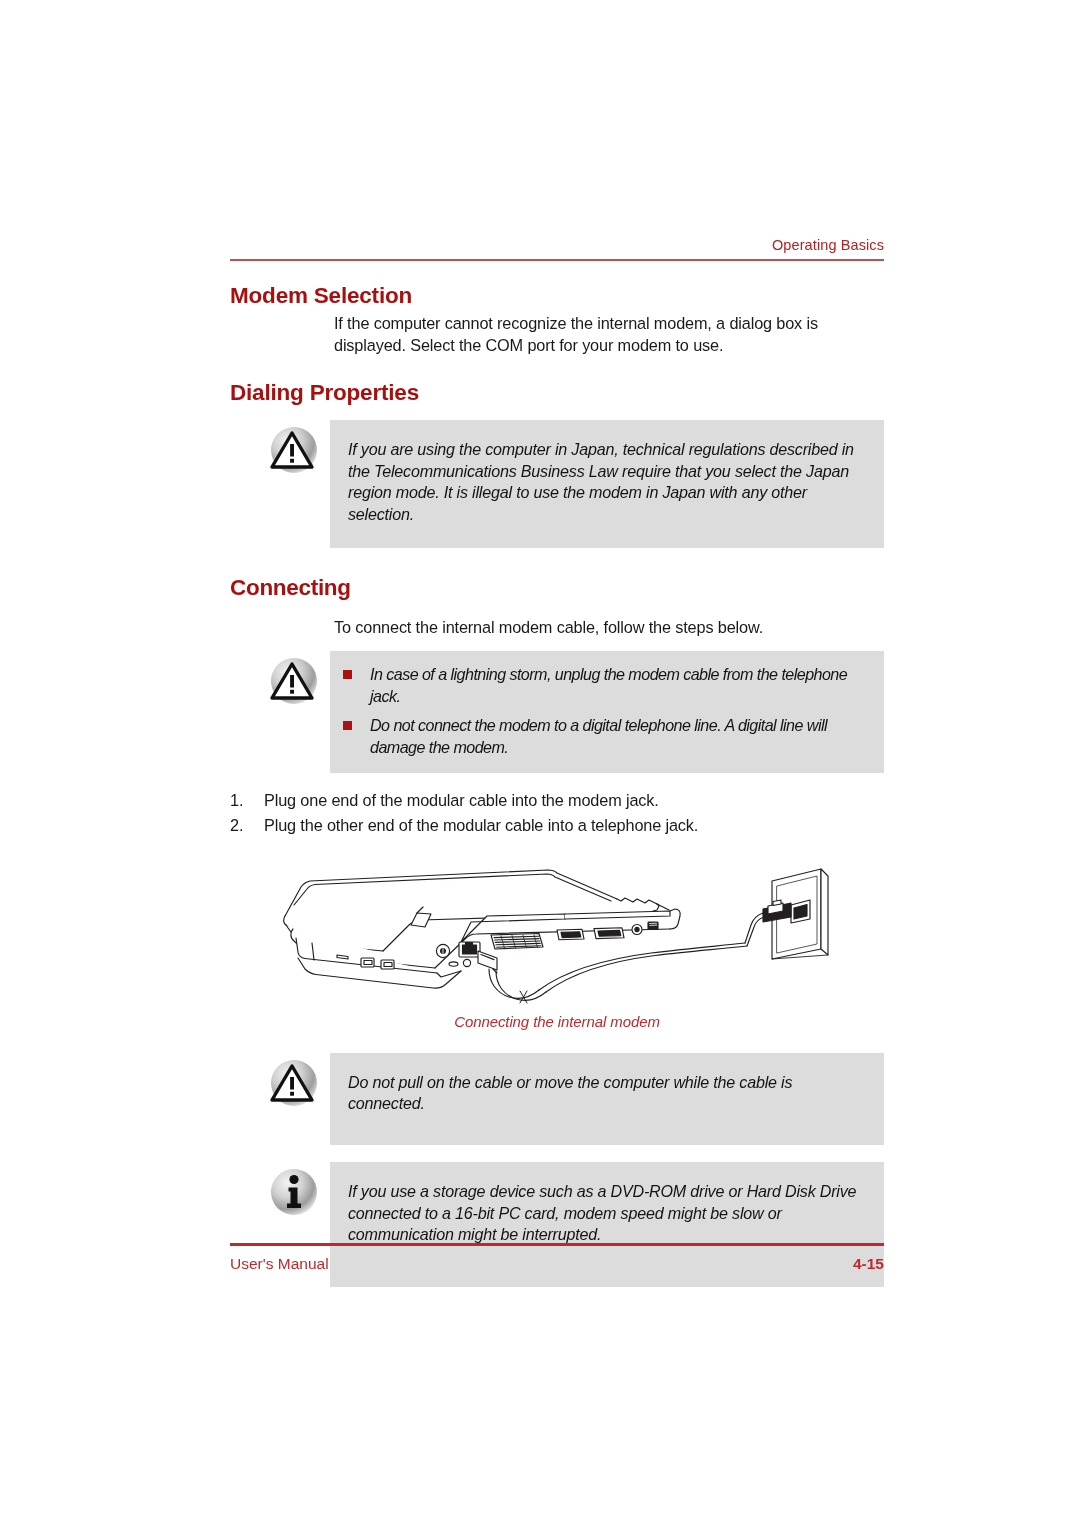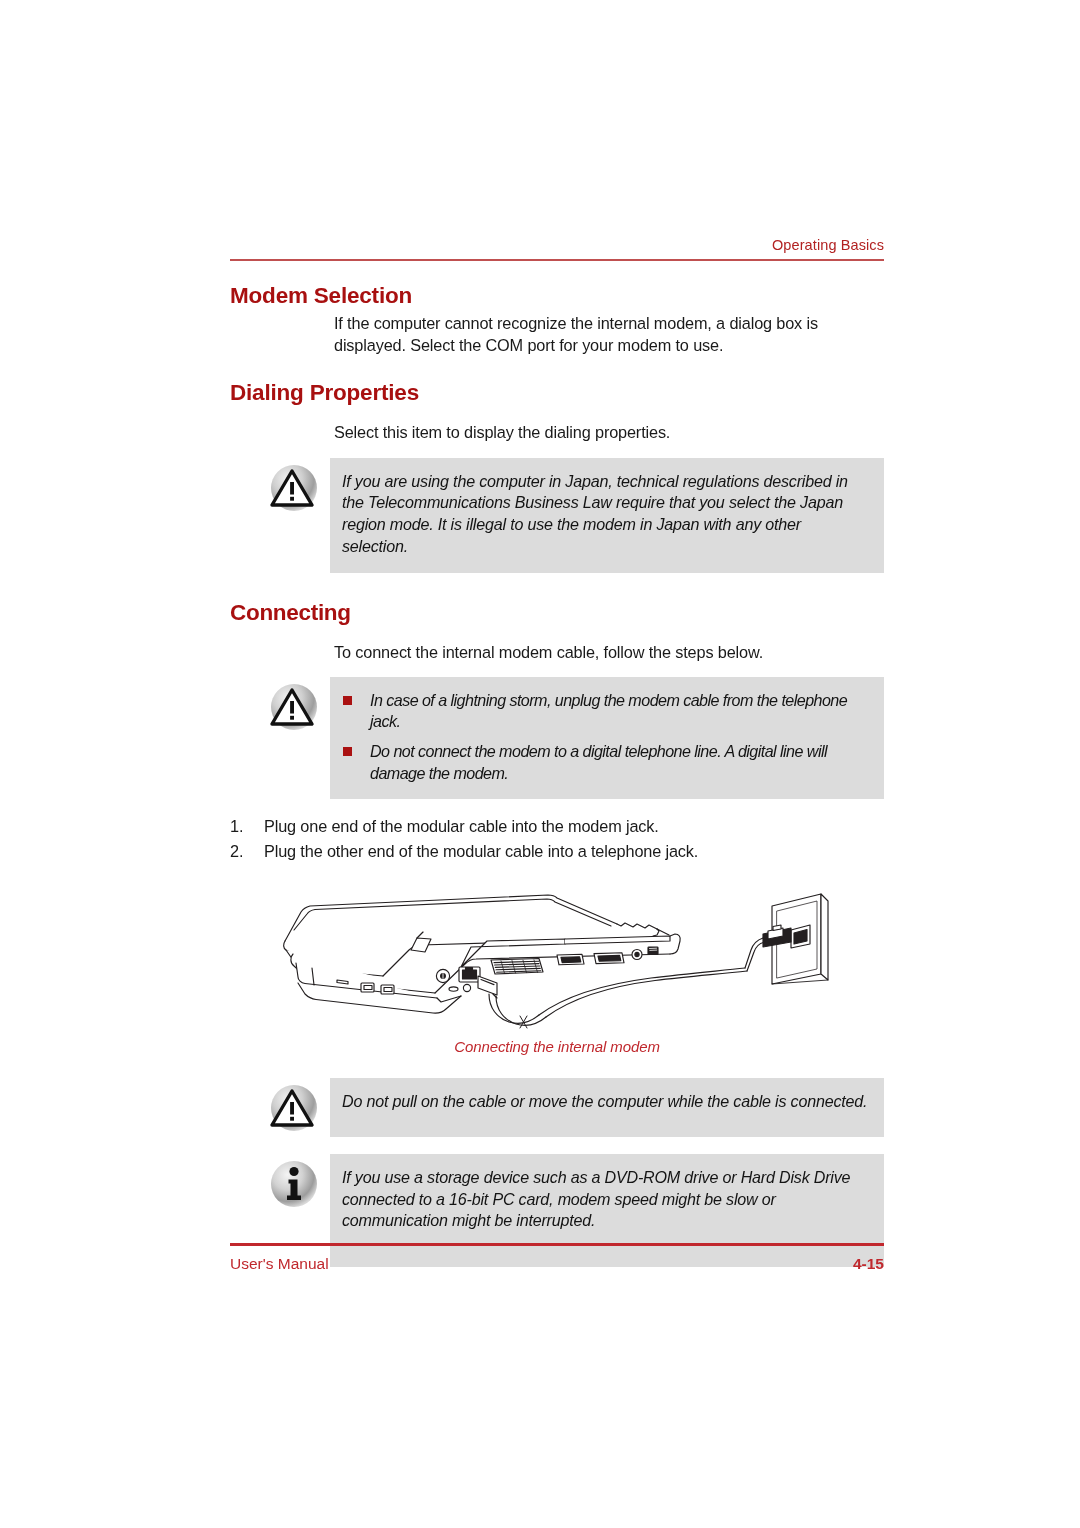--- a/index.html
+++ b/index.html
@@ -81,21 +81,21 @@
     padding: 11px 14px 14px 10px;
   }
   .notice-icon {
     position: absolute;
     left: -62px;
     top: 4px;
     width: 52px;
     height: 52px;
   }
   .notice-text {
-    margin: 2px;
+    margin: 8px;
     font-size: 16.1px;
     font-style: italic;
     line-height: 1.345;
     color: #141414;
     letter-spacing: -0.2px;
   }
 
   .bullet-list { margin: 0; padding: 0; list-style: none; }
   .bullet-list li {
     position: relative;
@@ -182,21 +182,20 @@
     <div class="header-text">Operating Basics</div>
     <div class="header-rule"></div>
   </div>
 
   <div class="content">
 
     <h1 class="section-title">Modem Selection</h1>
     <p class="body-text indent" style="margin-top:4px; width:525px;">If the computer cannot recognize the internal modem, a dialog box is displayed. Select the COM port for your modem to use.</p>
 
     <h1 class="section-title" style="margin-top:24px;">Dialing Properties</h1>
-    <p class="body-text indent" style="margin-top:16px;">Select this item to display the dialing properties.</p>
 
     <div class="notice" style="margin-top:14px; width:554px;">
       <div class="notice-icon">
         <svg viewBox="0 0 52 52" width="52" height="52">
           <defs>
             <radialGradient id="discGradA" cx="36%" cy="30%" r="72%">
               <stop offset="0%" stop-color="#f2f2f2"></stop>
               <stop offset="45%" stop-color="#cfcfcf"></stop>
               <stop offset="80%" stop-color="#9e9e9e"></stop>
               <stop offset="100%" stop-color="#d6d6d6"></stop>

